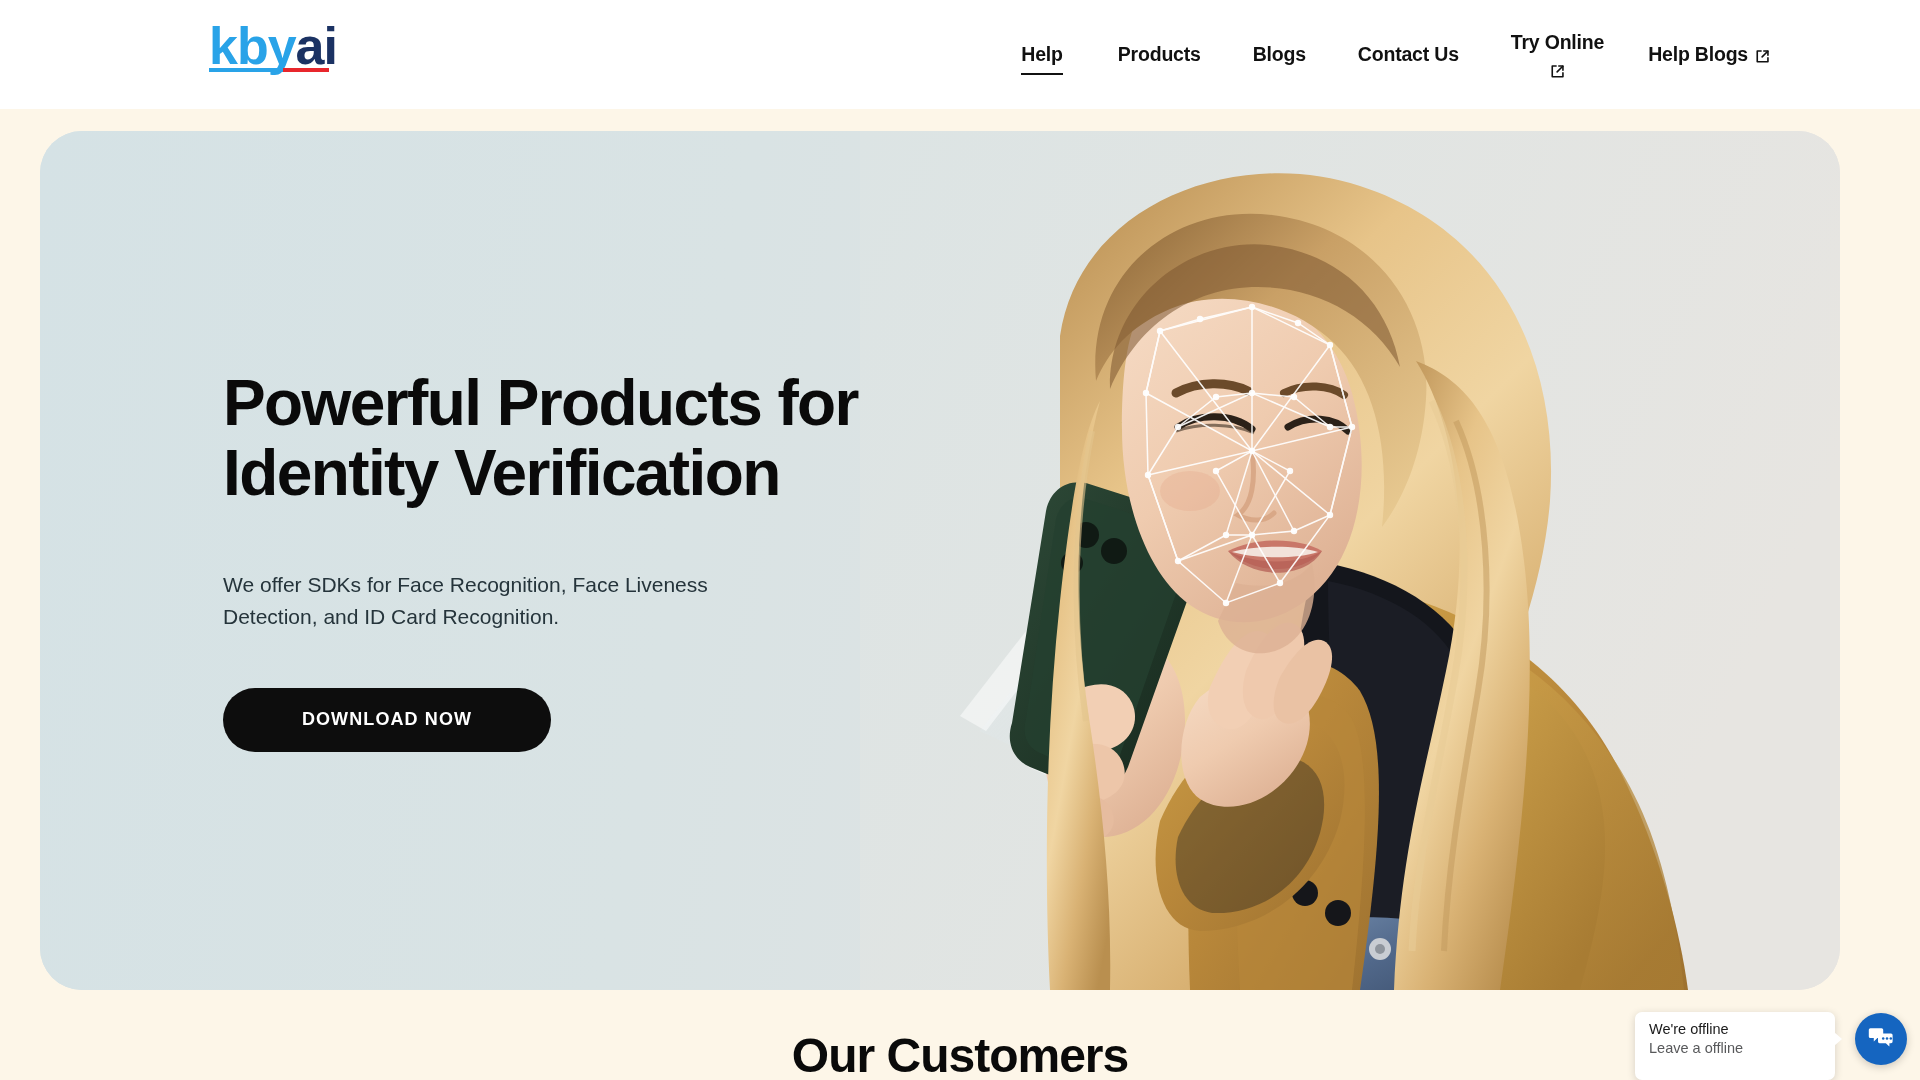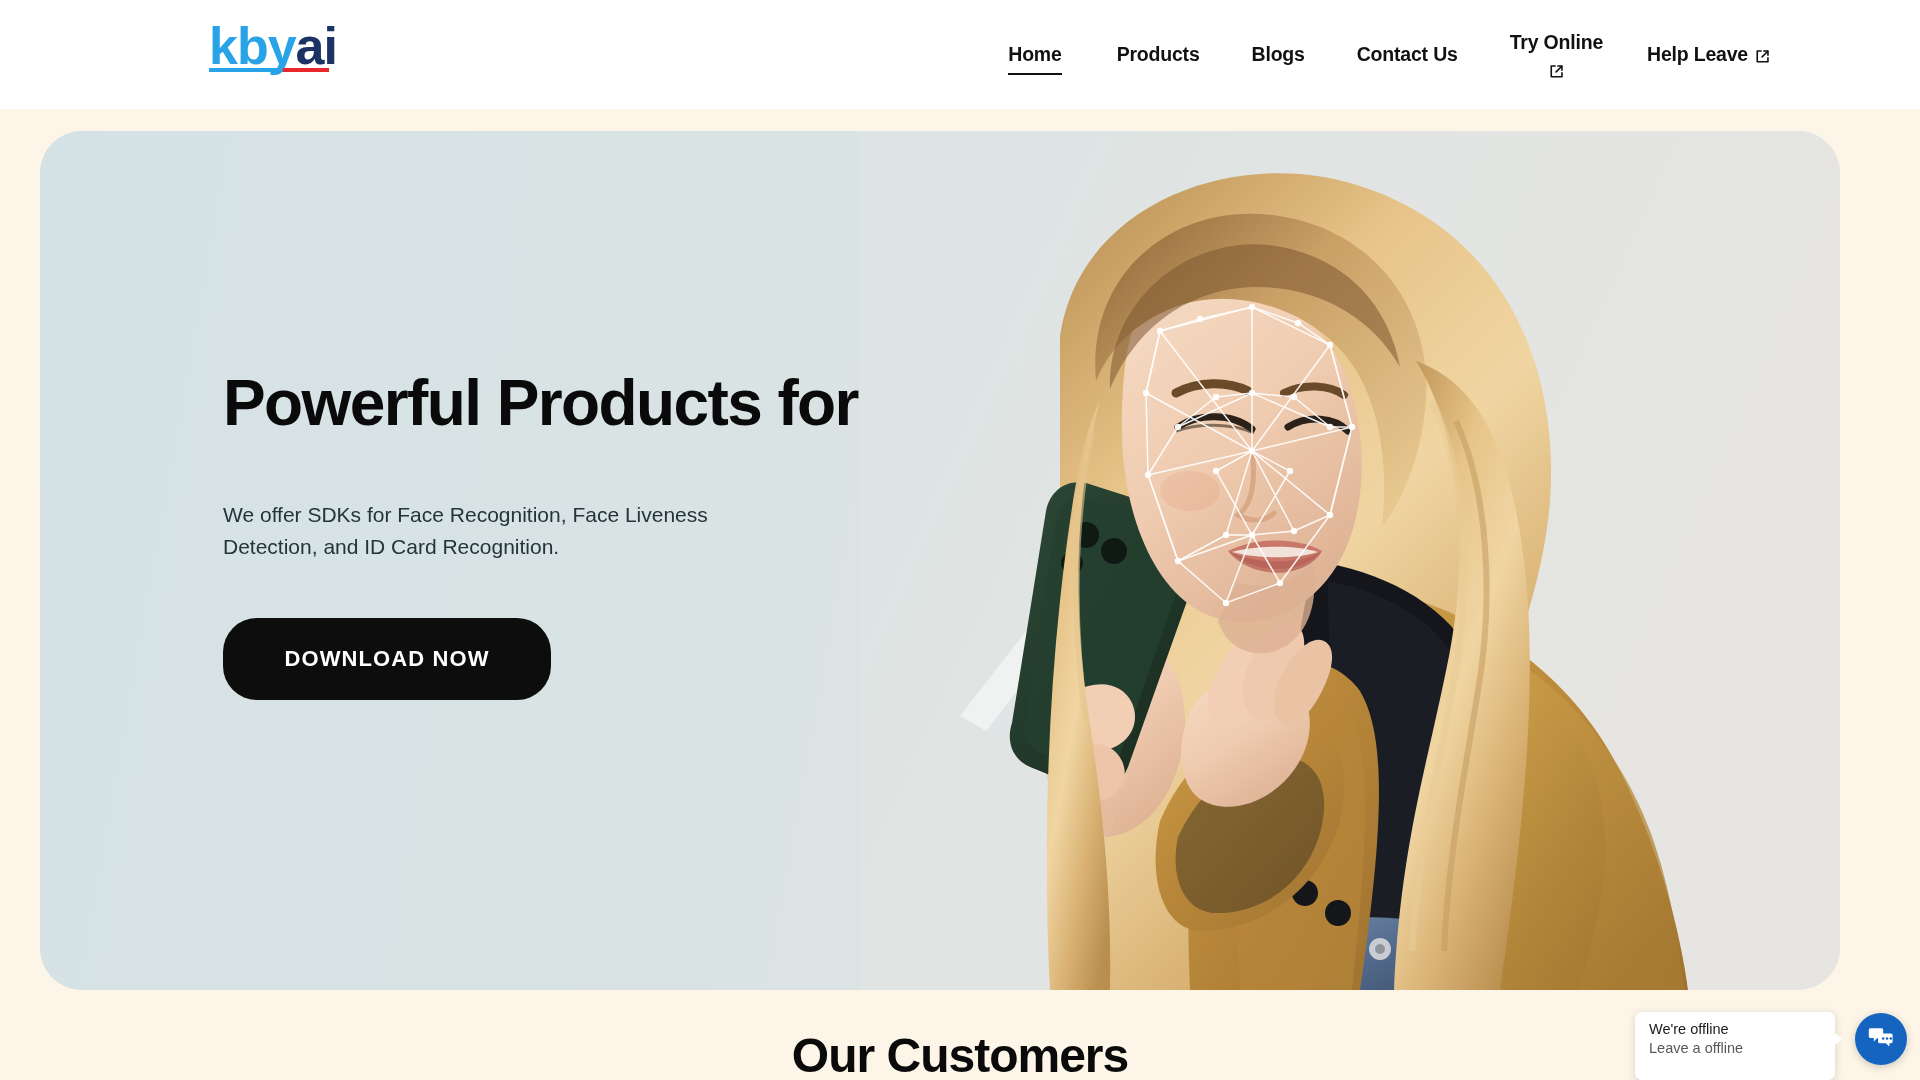--- a/index.html
+++ b/index.html
@@ -80,24 +80,24 @@
     line-height:1.09; letter-spacing:-1.6px;
     font-family:"Liberation Sans", sans-serif;
   }
   .hero-sub {
     margin-top:60px;
     font-size:21px; color:#25343B; line-height:1.55;
     max-width:580px; font-weight:400;
   }
   .download-btn {
     margin-top:54px;
-    width:328px; height:82px;
+    width:328px; height:64px;
     background:#0D0D0D; color:#FFFFFF;
     border:none; border-radius:34px;
-    font-size:22px; font-weight:700; letter-spacing:1.1px;
+    font-size:18px; font-weight:700; letter-spacing:1.1px;
     font-family:"Liberation Sans", sans-serif;
     cursor:pointer;
     display:flex; align-items:center; justify-content:center;
   }
 
   
   .hero-photo {
     position:absolute; right:0; top:0;
     width:980px; height:859px;
     z-index:4;
@@ -151,21 +151,21 @@
     <span class="logo-text">
       <span class="logo-kby">kby</span><span class="logo-ai">ai</span>
     </span>
     <span class="logo-underline logo-ul-blue"></span>
     <span class="logo-underline logo-ul-red"></span>
   </a>
 
   <nav class="nav">
 
     <div class="nav-item active nav-gap-1">
-      <span>Home</span>
+      <span>Help</span>
     </div>
 
     <div class="nav-item nav-gap-2">
       <span>Products</span>
     </div>
 
     <div class="nav-item nav-gap-3">
       <span>Blogs</span>
     </div>
 
@@ -178,21 +178,21 @@
       <span class="ext-icon">
         <svg viewBox="0 0 16 16" width="15" height="15" fill="none" stroke="#111" stroke-width="1.7" stroke-linecap="round" stroke-linejoin="round">
           <path d="M6.5 2.2H2.4v11.4h11.4V9.5"></path>
           <path d="M9.4 2.2h4.4v4.4"></path>
           <path d="M13.6 2.4 7.6 8.4"></path>
         </svg>
       </span>
     </div>
 
     <div class="nav-item">
-      <span>Help Leave</span>
+      <span>Help Blogs</span>
       <span class="ext-icon">
         <svg viewBox="0 0 16 16" width="15" height="15" fill="none" stroke="#111" stroke-width="1.7" stroke-linecap="round" stroke-linejoin="round">
           <path d="M6.5 2.2H2.4v11.4h11.4V9.5"></path>
           <path d="M9.4 2.2h4.4v4.4"></path>
           <path d="M13.6 2.4 7.6 8.4"></path>
         </svg>
       </span>
     </div>
 
   </nav>
@@ -425,20 +425,21 @@
         <circle cx="438" cy="192" r="3.2"></circle>
           <circle cx="356" cy="266" r="3.2"></circle>
         <circle cx="434" cy="266" r="3.2"></circle>
       </g>
     </svg>
   </div>
 
   <div class="hero-content">
     <h1 class="hero-title">
       <span>Powerful Products for</span><br>
+      <span>Identity Verification</span>
     </h1>
     <p class="hero-sub">We offer SDKs for Face Recognition, Face Liveness Detection, and ID Card Recognition.</p>
     <button class="download-btn">DOWNLOAD NOW</button>
   </div>
 </section>
 
 <div class="chat-bubble">
   <div class="chat-line1">We're offline</div>
   <div class="chat-line2">Leave a offline</div>
 </div>

